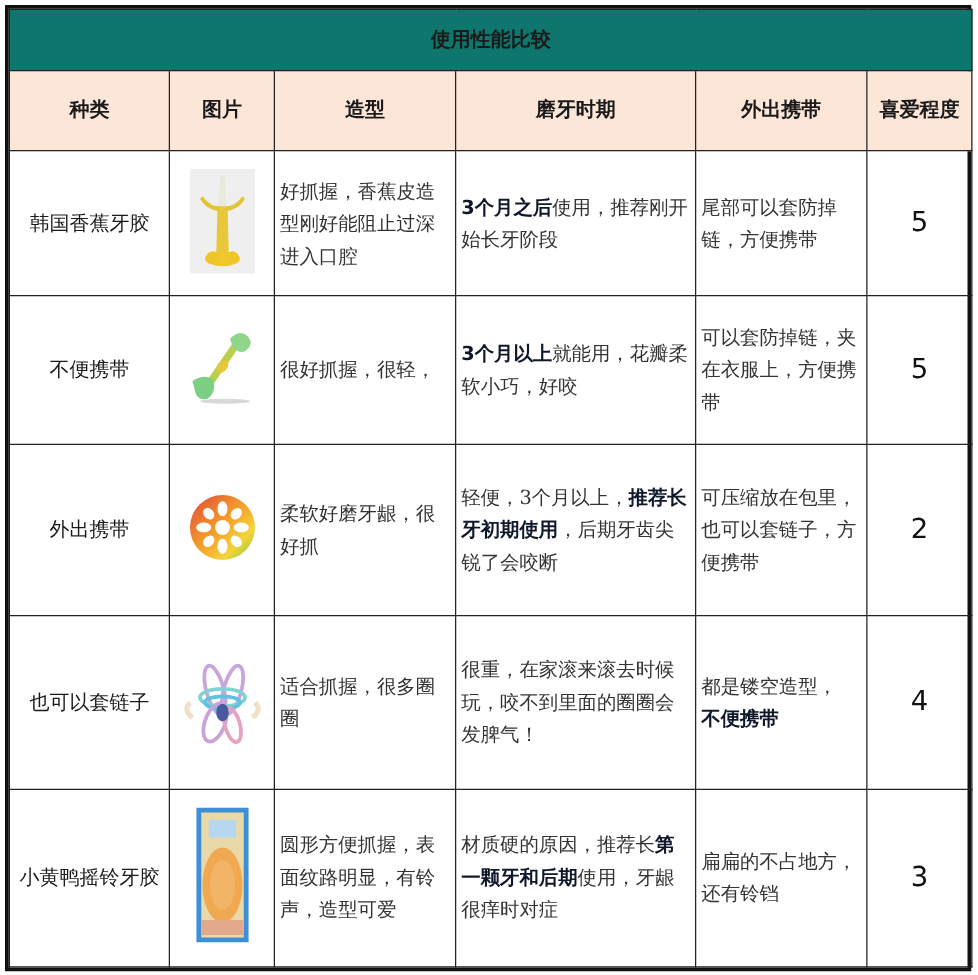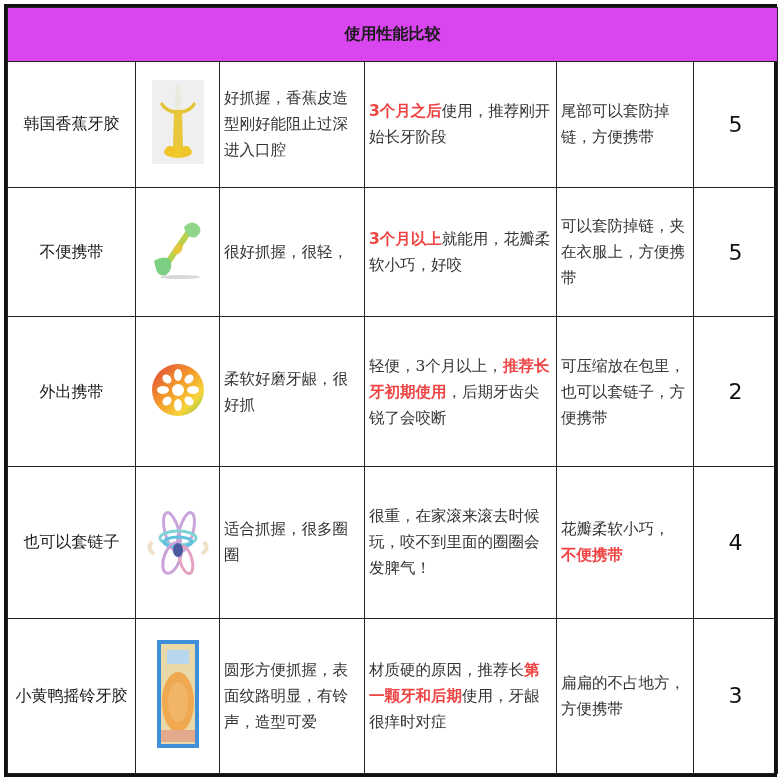--- a/index.html
+++ b/index.html
@@ -1,44 +1,52 @@
 <!DOCTYPE html>
 <html><head>
   <meta charset="utf-8">
   <style>
     html, body { margin: 0; padding: 0; background: #ffffff; }
     body { width: 782px; height: 780px; overflow: hidden; font-family: "DejaVu Serif", "Liberation Serif", serif; color: #1a1a1a; }
     .wrap { position: absolute; left: 4px; top: 4px; width: 773px; height: 773px; border: 3px solid #111; border-right-width: 3px; box-sizing: border-box; }
     table { border-collapse: collapse; width: 100%; height: 100%; table-layout: fixed; }
     td, th { border: 1.5px solid #222; padding: 0; vertical-align: middle; }
-    .title-row td { height: 38px; text-align: center; font-weight: bold; font-size: 16px; background: #d946ef; font-family: "DejaVu Sans", sans-serif; }
+    .title-row td { height: 38px; text-align: center; font-weight: bold; font-size: 16px; background: #0f766e; font-family: "DejaVu Sans", sans-serif; }
     .head-row th { height: 50px; background: #fce6d8; font-weight: bold; font-size: 16px; text-align: center; font-family: "DejaVu Sans", sans-serif; }
     .name { text-align: center; font-weight: normal; font-size: 16px; line-height: 30px; padding: 0 6px; font-family: "DejaVu Sans", sans-serif; }
     .img-cell { text-align: center; }
     .txt { font-size: 15.5px; line-height: 26px; padding: 2px 4px; color: #333; font-family: "DejaVu Serif", serif; }
-    .txt b { color: #ef4444; font-weight: bold; font-family: "DejaVu Sans", sans-serif; }
+    .txt b { color: #0f172a; font-weight: bold; font-family: "DejaVu Sans", sans-serif; }
     .score { text-align: center; font-size: 22px; font-family: "DejaVu Sans", sans-serif; color: #111; }
     .thumb { display: inline-block; vertical-align: middle; }
   </style>
 </head>
 <body>
 
 <div class="wrap">
 <table>
   <colgroup>
     <col style="width:128px">
         <col style="width:84px">
         <col style="width:145px">
         <col style="width:192px">
         <col style="width:137px">
         <col style="width:84px">
   </colgroup>
   <tbody>
         <tr class="title-row">
     <td colspan="6">使用性能比较</td>
+  </tr>
+  <tr class="head-row">
+    <th>种类</th>
+    <th>图片</th>
+    <th>造型</th>
+    <th>磨牙时期</th>
+    <th>外出携带</th>
+    <th>喜爱程度</th>
   </tr>
 
   <tr style="height:92px">
     <td class="name">韩国香蕉牙胶</td>
     <td class="img-cell">
       <span class="thumb">
         <svg width="52" height="84" viewBox="0 0 52 84">
           <rect x="0" y="0" width="52" height="84" fill="#efefef"></rect>
           <path d="M24 6 L28 6 L29 30 L23 30 Z" fill="#e9e9dc"></path>
           <path d="M22 30 L30 30 L31 68 L21 68 Z" fill="#e8c83a"></path>
@@ -123,40 +131,40 @@
             <ellipse cx="44" cy="58" rx="6" ry="14" stroke="#e6a2c2" transform="rotate(-15 44 58)"></ellipse>
           </g>
           <ellipse cx="36" cy="48" rx="5" ry="7" fill="#4a5aa0"></ellipse>
           <path d="M10 40 Q4 46 12 52" stroke="#efe0c8" stroke-width="4" fill="none"></path>
           <path d="M62 40 Q68 46 60 52" stroke="#efe0c8" stroke-width="4" fill="none"></path>
         </svg>
       </span>
     </td>
     <td class="txt">适合抓握，很多圈圈</td>
     <td class="txt">很重，在家滚来滚去时候玩，咬不到里面的圈圈会发脾气！</td>
-    <td class="txt"><span>花瓣柔软小巧，</span><br><b>不便携带</b></td>
+    <td class="txt"><span>都是镂空造型，</span><br><b>不便携带</b></td>
     <td class="score">4</td>
   </tr>
 
   <tr style="height:112px">
     <td class="name">小黄鸭摇铃牙胶</td>
     <td class="img-cell">
       <span class="thumb">
         <svg width="42" height="108" viewBox="0 0 42 108">
           <rect x="0" y="0" width="42" height="108" fill="#3f8fd8"></rect>
           <rect x="4" y="4" width="34" height="100" fill="#e9d8a8"></rect>
           <rect x="10" y="10" width="22" height="14" fill="#b7d6ef"></rect>
           <ellipse cx="21" cy="62" rx="16" ry="30" fill="#f0a950"></ellipse>
           <ellipse cx="21" cy="62" rx="10" ry="20" fill="#f2b567"></ellipse>
           <rect x="4" y="90" width="34" height="12" fill="#e3a98c"></rect>
         </svg>
       </span>
     </td>
     <td class="txt">圆形方便抓握，表面纹路明显，有铃声，造型可爱</td>
     <td class="txt"><span>材质硬的原因，推荐长</span><b>第一颗牙和后期</b><span>使用，牙龈很痒时对症</span></td>
-    <td class="txt">扁扁的不占地方，方便携带</td>
+    <td class="txt">扁扁的不占地方，还有铃铛</td>
     <td class="score">3</td>
   </tr>
 
 
 </tbody>
     </table>
 </div>
 
 </body></html>

